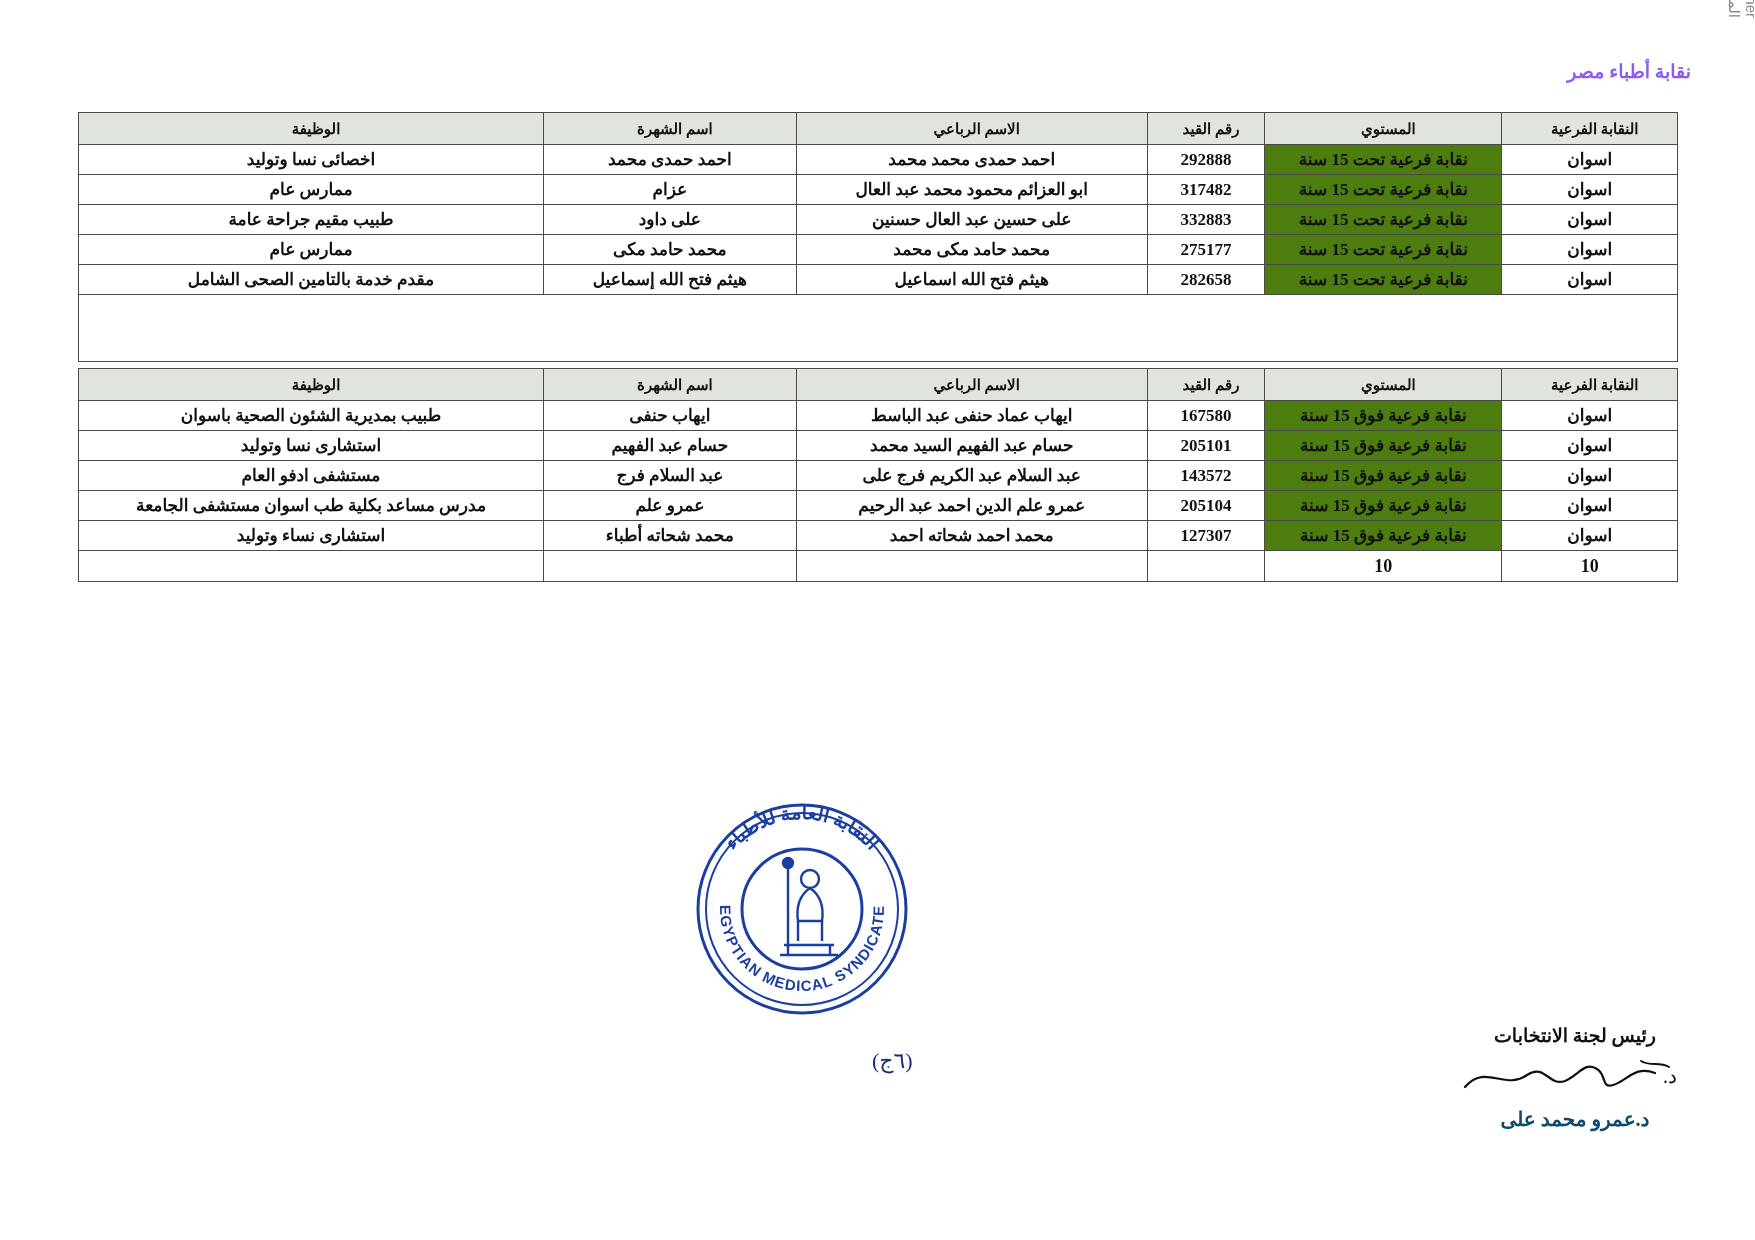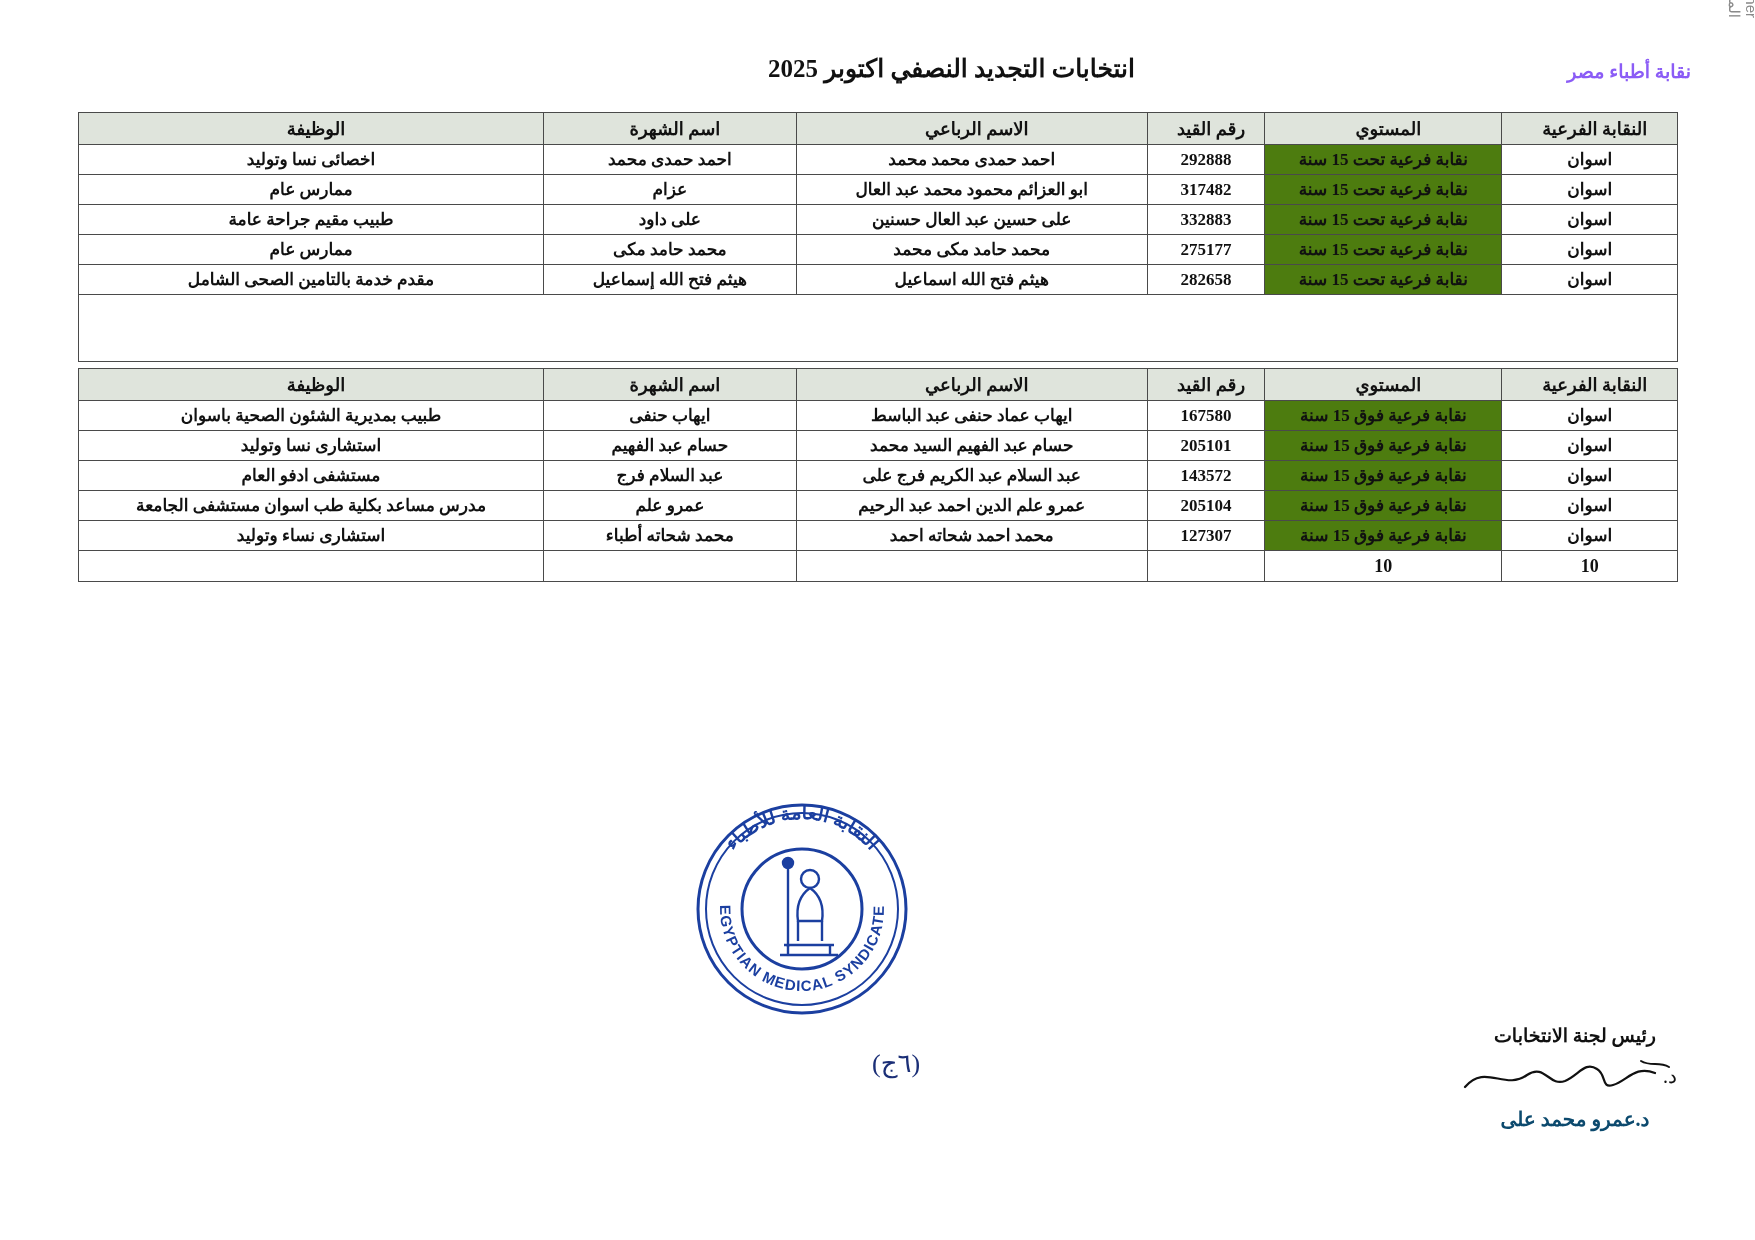--- a/index.html
+++ b/index.html
@@ -91,21 +91,21 @@
     padding: 0 6px;
     text-align: center;
     vertical-align: middle;
     font-weight: bold;
     color: #111;
     overflow: hidden;
     white-space: nowrap;
   }
   table.elec thead th {
     background: #dfe4dc;
-    font-size: 18px;
+    font-size: 15px;
     height: 31px;
     padding-left: 16px;
   }
   col.c-job    { width: 392px; }
   col.c-fame   { width: 213px; }
   col.c-full   { width: 296px; }
   col.c-reg    { width: 99px; }
   col.c-level  { width: 200px; }
   col.c-sub    { width: 148px; }
 
@@ -144,21 +144,21 @@
     top: 795px;
     width: 228px;
     height: 228px;
   }
   .stamp svg { display: block; }
 
   .page-number {
     position: absolute;
     left: 872px;
     top: 1048;
-    font-size: 26px;
+    font-size: 22px;
     color: #1b2f77;
     font-family: "Liberation Serif", serif;
   }
 
   
   .signature-block {
     position: absolute;
     right: 30px;
     top: 1024px;
     width: 300px;
@@ -178,21 +178,20 @@
     font-size: 20px;
     font-weight: bold;
     color: #0c4a6e;
   }
 </style>
 </head>
 <body>
 
 <div class="doc-header">
   <div class="org-name">نقابة أطباء مصر</div>
-  <div class="doc-title">انتخابات التجديد النصفي اكتوبر 2025</div>
 </div>
 
 <div class="camscanner">
   <div class="cs-line cs-ar">الممسوحة ضوئياً بـ</div>
   <div class="cs-line cs-en">CamScanner</div>
 </div>
 
 <div class="table-wrap" id="table-block-1">
   <table class="elec">
     <colgroup>

